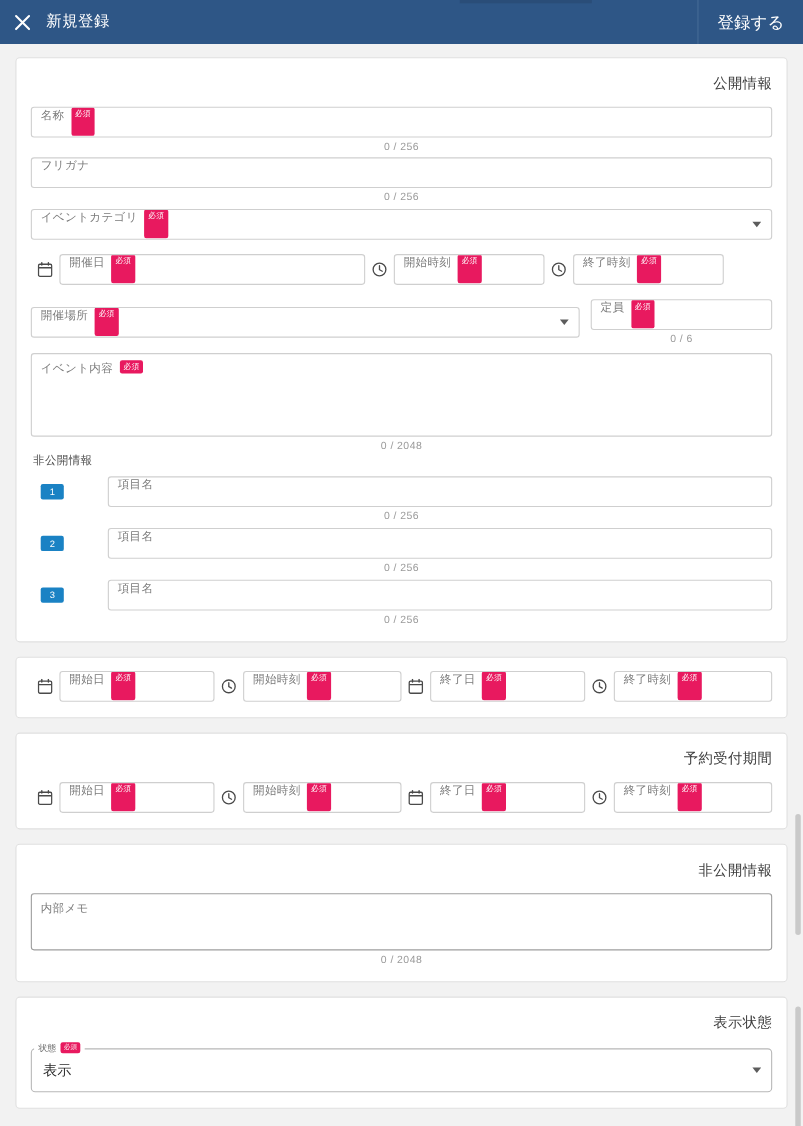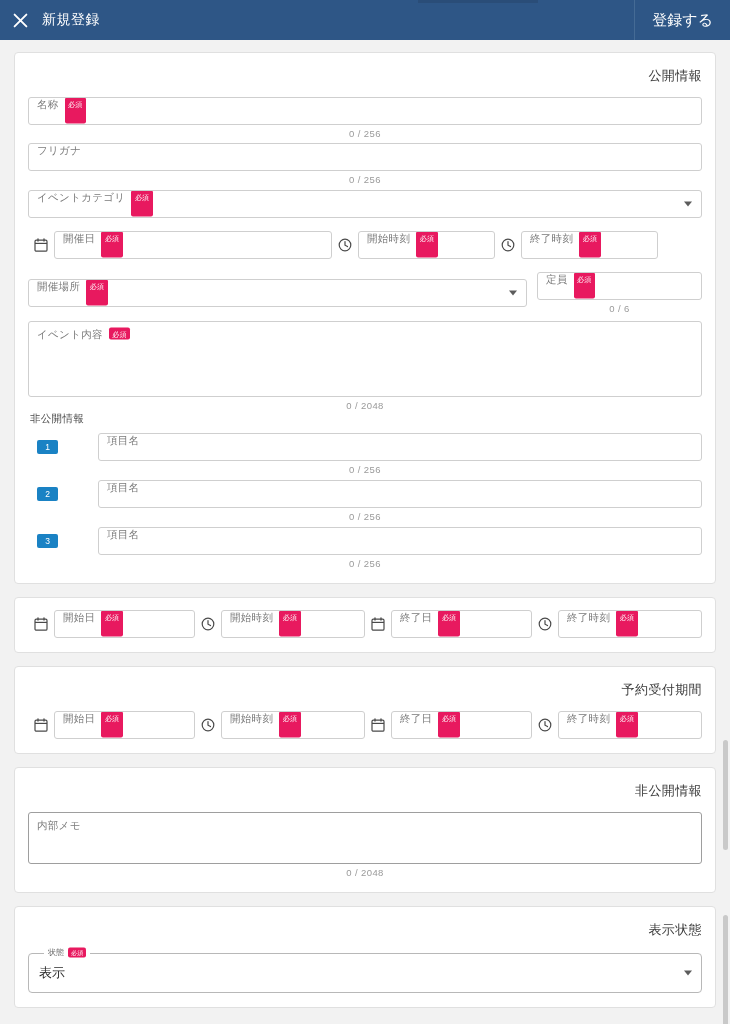--- a/index.html
+++ b/index.html
@@ -158,21 +158,21 @@
     border: 1px solid #b8b8b8;
     border-radius: 4px;
     height: 40px;
     margin-top: 14px;
     display: flex;
     align-items: center;
     padding: 0 10px;
   }
   .outlined .legend {
     position: absolute;
-    top: -6px; left: 15px;
+    top: -6px; left: 2px;
     background: #ffffff;
     padding: 0 4px;
     font-size: 8px;
     color: #6b6b6b;
     display: flex; align-items: center;
     line-height: 1;
     white-space: nowrap;
   }
   .outlined .legend .badge-req {
     font-size: 6px;

